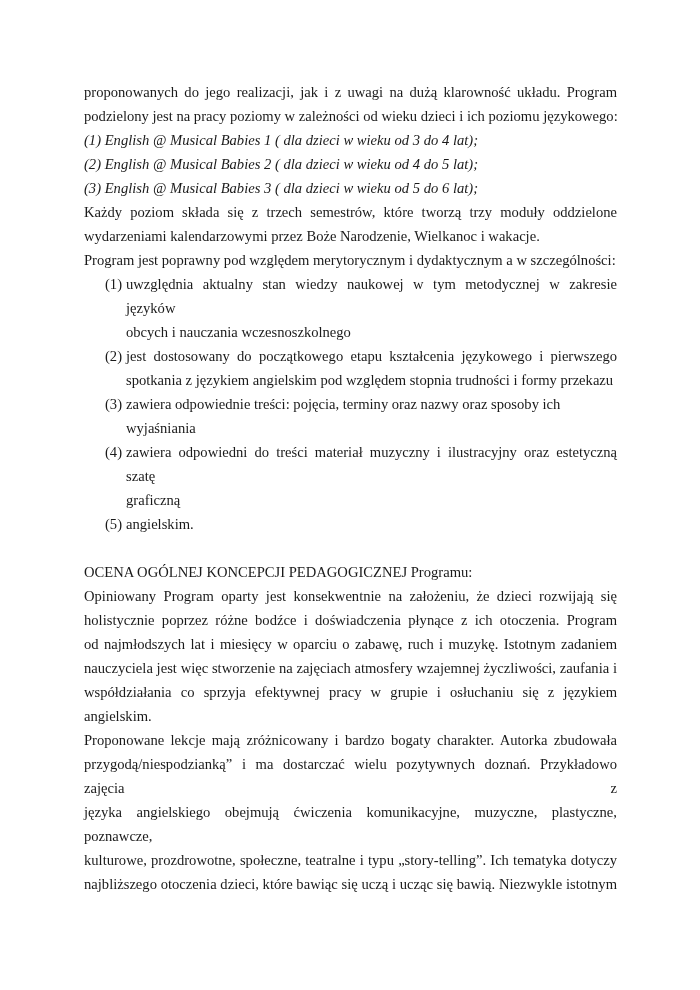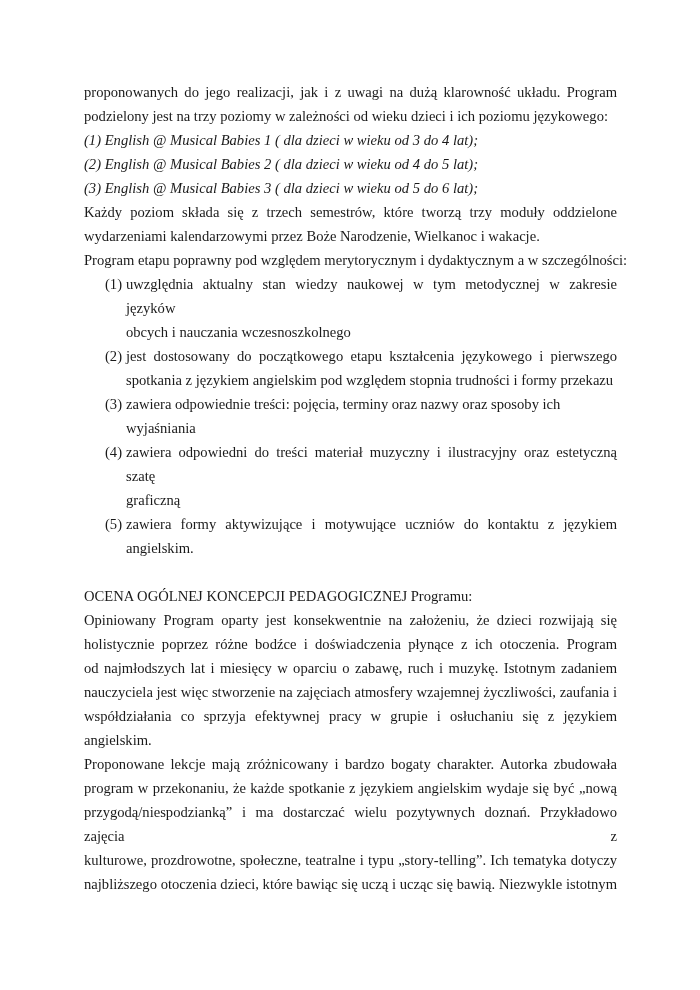--- a/index.html
+++ b/index.html
@@ -60,36 +60,36 @@
       white-space: nowrap;
     }
   </style>
 </head>
 <body>
 
 <div class="page">
 
   <div class="p">
     <span class="line just">proponowanych do jego realizacji, jak i z uwagi na dużą klarowność układu. Program</span>
-    <span class="line">podzielony jest na trzy poziomy w zależności od wieku dzieci i ich poziomu językowego:</span>
+    <span class="line">podzielony jest na pracy poziomy w zależności od wieku dzieci i ich poziomu językowego:</span>
   </div>
 
   <div class="p levels">
     <span class="line">(1) English @ Musical Babies 1 ( dla dzieci w wieku od 3 do 4 lat);</span>
     <span class="line">(2) English @ Musical Babies 2 ( dla dzieci w wieku od 4 do 5 lat);</span>
     <span class="line">(3) English @ Musical Babies 3 ( dla dzieci w wieku od 5 do 6 lat);</span>
   </div>
 
   <div class="p">
     <span class="line just">Każdy poziom składa się z trzech semestrów, które tworzą trzy moduły oddzielone</span>
     <span class="line">wydarzeniami kalendarzowymi przez Boże Narodzenie, Wielkanoc i wakacje.</span>
   </div>
 
   <div class="p">
-    <span class="line">Program etapu poprawny pod względem merytorycznym i dydaktycznym a w szczególności:</span>
+    <span class="line">Program jest poprawny pod względem merytorycznym i dydaktycznym a w szczególności:</span>
   </div>
 
   <ol class="crit-list">
     <li class="crit-item">
       <span class="crit-num">(1)</span>
       <div class="crit-text">
         <span class="line just">uwzględnia aktualny stan wiedzy naukowej w tym metodycznej w zakresie języków</span>
         <span class="line">obcych i nauczania wczesnoszkolnego</span>
       </div>
     </li>
@@ -109,37 +109,36 @@
     <li class="crit-item">
       <span class="crit-num">(4)</span>
       <div class="crit-text">
         <span class="line just">zawiera odpowiedni do treści materiał muzyczny i ilustracyjny oraz estetyczną szatę</span>
         <span class="line">graficzną</span>
       </div>
     </li>
     <li class="crit-item">
       <span class="crit-num">(5)</span>
       <div class="crit-text">
-        <span class="line just">zawiera formy aktywizujące i motywujące uczniów do kontaktu z językiem</span>
         <span class="line">angielskim.</span>
       </div>
     </li>
   </ol>
 
   <div class="heading">
     <span>OCENA OGÓLNEJ KONCEPCJI PEDAGOGICZNEJ</span><span> Programu:</span>
   </div>
 
   <div class="p">
     <span class="line just">Opiniowany Program oparty jest konsekwentnie na założeniu, że dzieci rozwijają się</span>
     <span class="line just">holistycznie poprzez różne bodźce i doświadczenia płynące z ich otoczenia. Program</span>
     <span class="line just">od najmłodszych lat i miesięcy w oparciu o zabawę, ruch i muzykę. Istotnym zadaniem</span>
     <span class="line just">nauczyciela jest więc stworzenie na zajęciach atmosfery wzajemnej życzliwości, zaufania i</span>
     <span class="line just">współdziałania co sprzyja efektywnej pracy w grupie i osłuchaniu się z językiem angielskim.</span>
     <span class="line just">Proponowane lekcje mają zróżnicowany i bardzo bogaty charakter. Autorka zbudowała</span>
-    <span class="line just">program w przekonaniu, że każde spotkanie z językiem angielskim wydaje się być „nową</span>
     <span class="line just">przygodą/niespodzianką” i ma dostarczać wielu pozytywnych doznań. Przykładowo zajęcia z</span>
+    <span class="line just">języka angielskiego obejmują ćwiczenia komunikacyjne, muzyczne, plastyczne, poznawcze,</span>
     <span class="line just">kulturowe, prozdrowotne, społeczne, teatralne i typu „story-telling”. Ich tematyka dotyczy</span>
     <span class="line just">najbliższego otoczenia dzieci, które bawiąc się uczą i ucząc się bawią. Niezwykle istotnym</span>
 
   </div>
 
 </div>
 
 </body></html>

